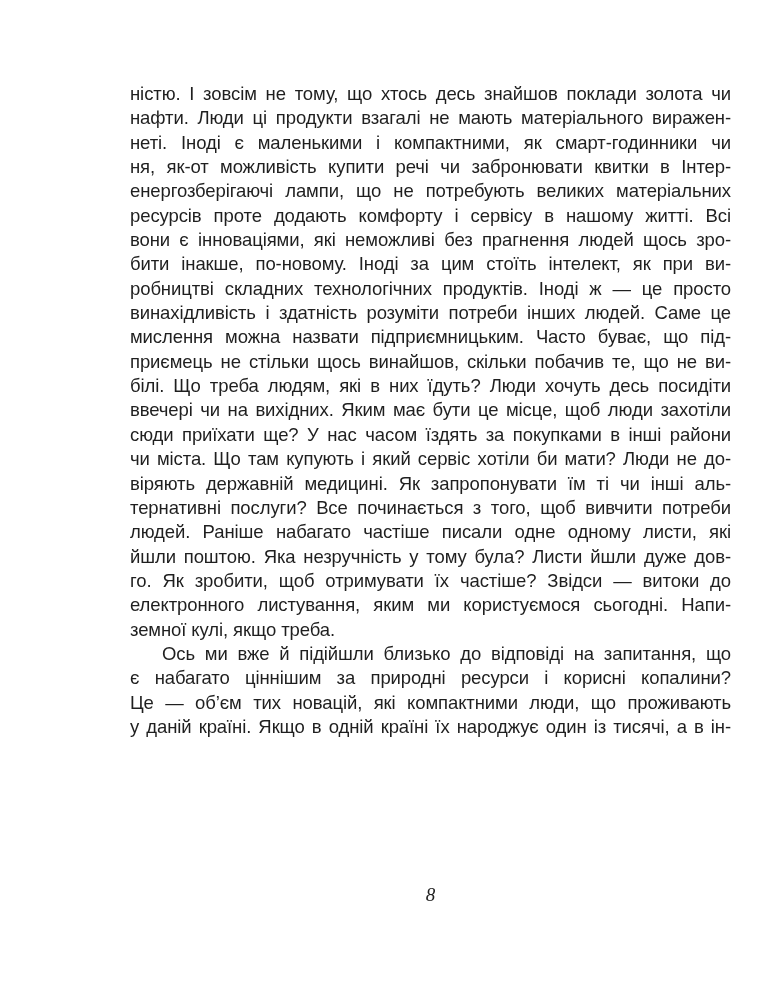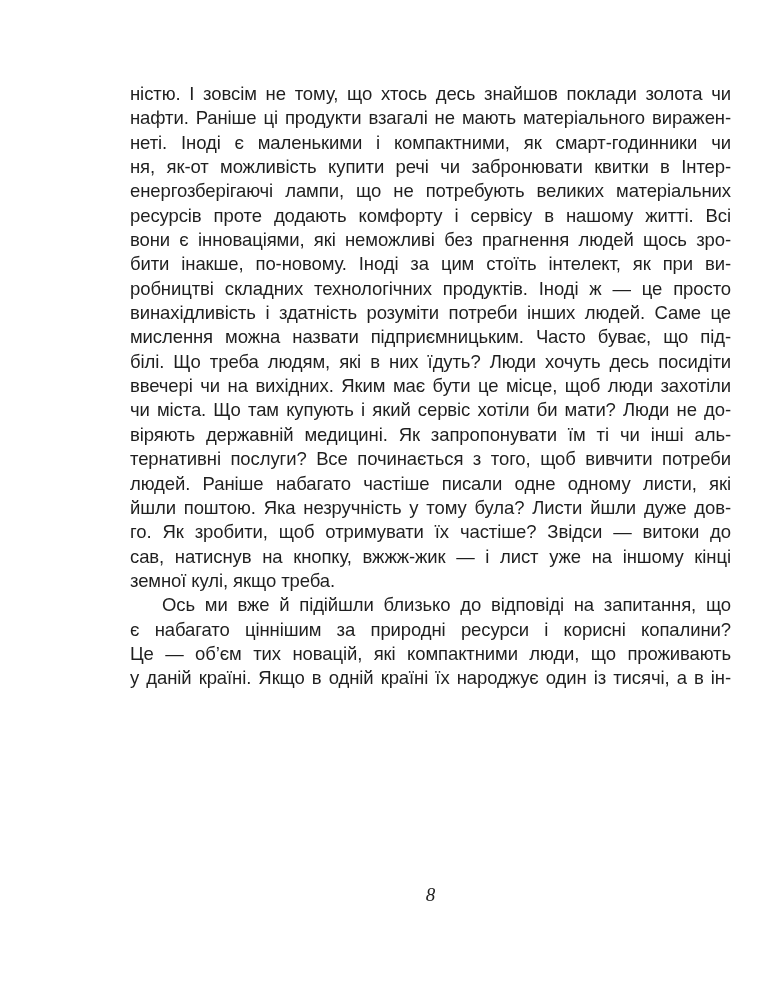--- a/index.html
+++ b/index.html
@@ -51,41 +51,43 @@
     color: #222222;
   }
 </style>
 </head>
 <body>
 
 <div class="page">
   <div class="text-block">
       <div class="paragraph">
         <div class="line">ністю. І зовсім не тому, що хтось десь знайшов поклади золота чи</div>
-        <div class="line">нафти. Раніше ці продукти взагалі не мають матеріального виражен-</div>
+        <div class="line">нафти. Люди ці продукти взагалі не мають матеріального виражен-</div>
         <div class="line">неті. Іноді є маленькими і компактними, як смарт-годинники чи</div>
         <div class="line">ня, як-от можливість купити речі чи забронювати квитки в Інтер-</div>
         <div class="line">енергозберігаючі лампи, що не потребують великих матеріальних</div>
         <div class="line">ресурсів проте додають комфорту і сервісу в нашому житті. Всі</div>
         <div class="line">вони є інноваціями, які неможливі без прагнення людей щось зро-</div>
         <div class="line">бити інакше, по-новому. Іноді за цим стоїть інтелект, як при ви-</div>
         <div class="line">робництві складних технологічних продуктів. Іноді ж — це просто</div>
         <div class="line">винахідливість і здатність розуміти потреби інших людей. Саме це</div>
         <div class="line">мислення можна назвати підприємницьким. Часто буває, що під-</div>
+        <div class="line">приємець не стільки щось винайшов, скільки побачив те, що не ви-</div>
       </div>
       <div class="paragraph">
         <div class="line">білі. Що треба людям, які в них їдуть? Люди хочуть десь посидіти</div>
         <div class="line">ввечері чи на вихідних. Яким має бути це місце, щоб люди захотіли</div>
+        <div class="line">сюди приїхати ще? У нас часом їздять за покупками в інші райони</div>
         <div class="line">чи міста. Що там купують і який сервіс хотіли би мати? Люди не до-</div>
         <div class="line">віряють державній медицині. Як запропонувати їм ті чи інші аль-</div>
         <div class="line">тернативні послуги? Все починається з того, щоб вивчити потреби</div>
         <div class="line">людей. Раніше набагато частіше писали одне одному листи, які</div>
         <div class="line">йшли поштою. Яка незручність у тому була? Листи йшли дуже дов-</div>
         <div class="line">го. Як зробити, щоб отримувати їх частіше? Звідси — витоки до</div>
-        <div class="line">сав, натиснув на кнопку, вжжж-жик — і лист уже на іншому кінці</div>
+        <div class="line">електронного листування, яким ми користуємося сьогодні. Напи-</div>
         <div class="line lastline">земної кулі, якщо треба.</div>
       </div>
       <div class="paragraph">
         <div class="line indent">Ось ми вже й підійшли близько до відповіді на запитання, що</div>
         <div class="line">є набагато ціннішим за природні ресурси і корисні копалини?</div>
         <div class="line">Це — об’єм тих новацій, які компактними люди, що проживають</div>
         <div class="line">у даній країні. Якщо в одній країні їх народжує один із тисячі, а в ін-</div>
       </div>
     </div>
   <div class="page-number">8</div>

